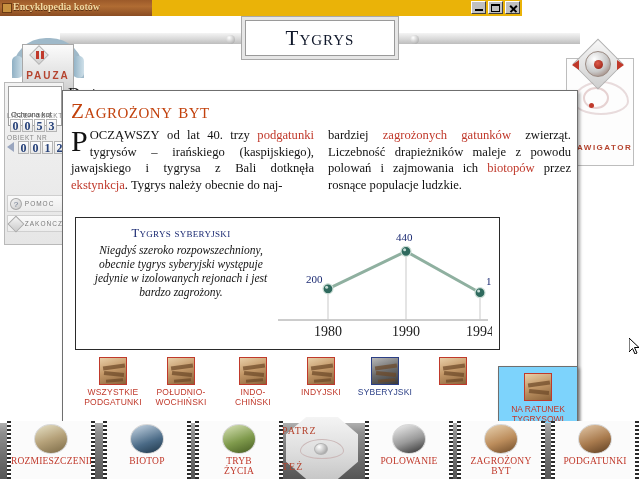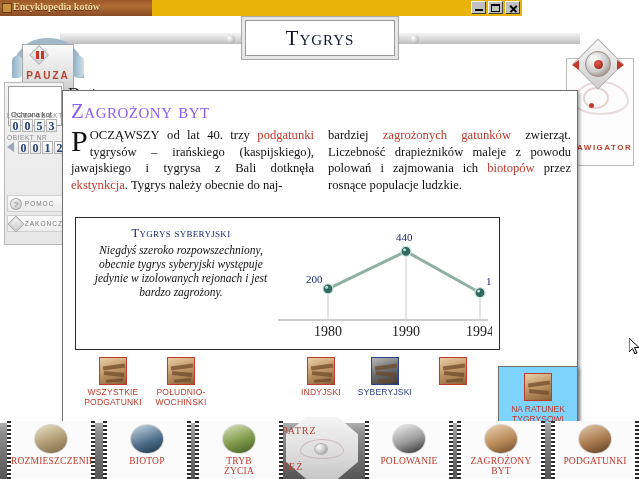--- a/index.html
+++ b/index.html
@@ -236,21 +236,21 @@
 
   
   .panel {
     position:absolute; left:62px; top:74px; width:516px; height:345px;
     background:#ffffff; border:1px solid #6f6f6f;
     box-shadow:2px 2px 3px rgba(0,0,0,.35);
   }
   .panel h1 {
     margin:0; padding:8px 0 0 8px;
     font-family:"Liberation Serif", serif; font-variant:small-caps;
-    font-size:21px; color:#8b5cf6; font-weight:normal; letter-spacing:.5px;
+    font-size:21px; color:#c2410c; font-weight:normal; letter-spacing:.5px;
   }
   .cols {
     position:absolute; left:8px; top:36px; width:500px;
     display:flex; gap:14px;
     font-family:"Liberation Serif", serif; font-size:12.6px; line-height:16.5px;
     color:#111; text-align:justify;
   }
   .cols .col { width:243px; }
   .cols .dropcap {
     float:left; font-size:30px; line-height:25px; padding:1px 2px 0 0;
@@ -536,20 +536,28 @@
             <div class="tl">WSZYSTKIE<br>PODGATUNKI</div>
           </div>
           <div class="thumb" style="left: 68px;">
             <div class="imgbox">
               <i class="s1"></i>
               <i class="s2"></i>
               <i class="s3"></i>
             </div>
             <div class="tl">POŁUDNIO-<br>WOCHIŃSKI</div>
           </div>
+          <div class="thumb" style="left: 140px;">
+            <div class="imgbox">
+              <i class="s1"></i>
+              <i class="s2"></i>
+              <i class="s3"></i>
+            </div>
+            <div class="tl">INDO-<br>CHIŃSKI</div>
+          </div>
           <div class="thumb" style="left: 208px;">
             <div class="imgbox">
               <i class="s1"></i>
               <i class="s2"></i>
               <i class="s3"></i>
             </div>
             <div class="tl">INDYJSKI</div>
           </div>
           <div class="thumb sel" style="left: 272px;">
             <div class="imgbox">

